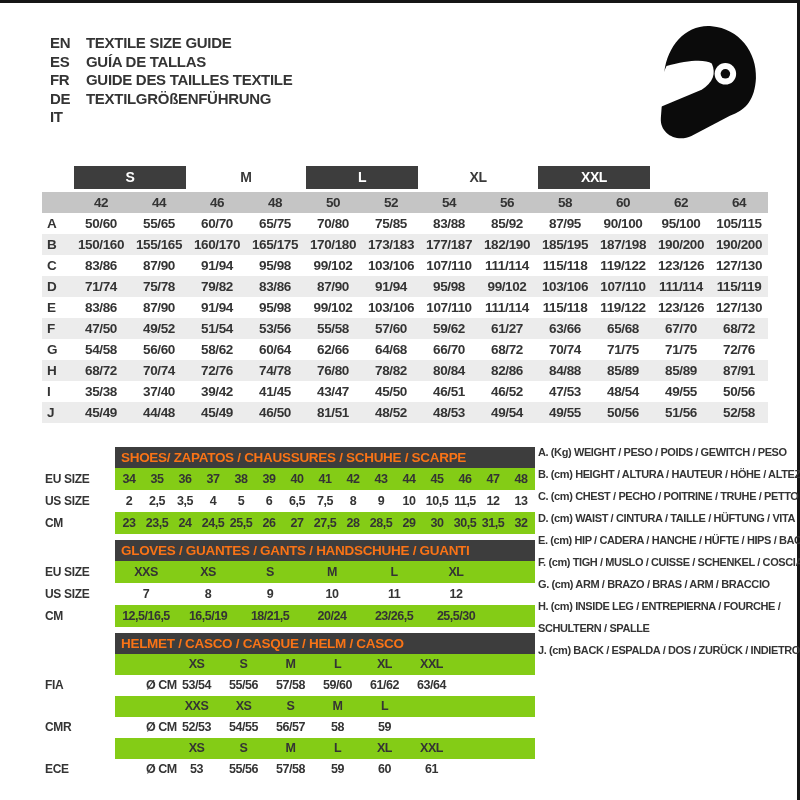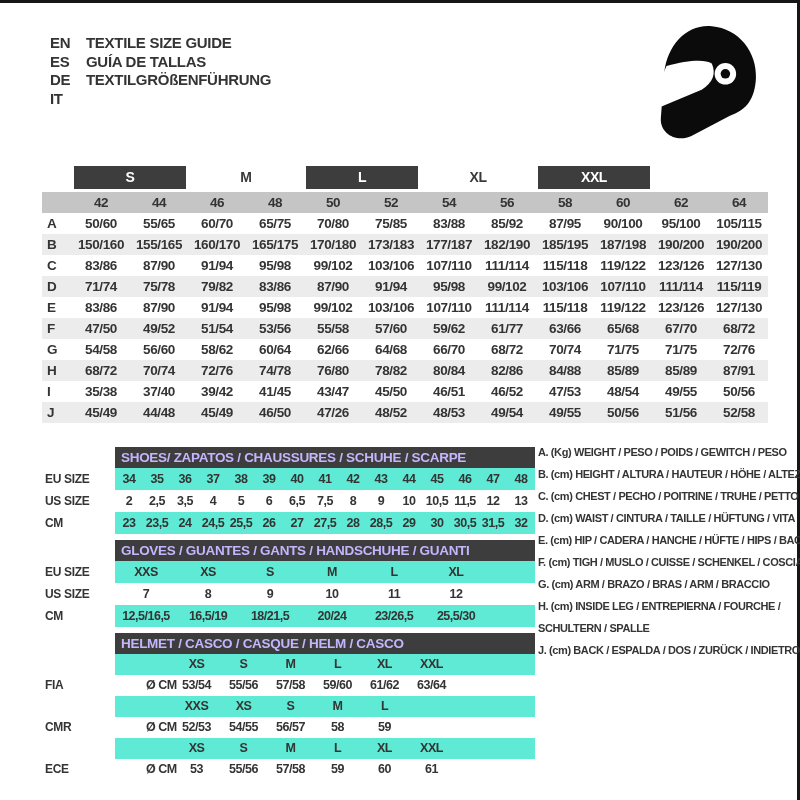--- a/index.html
+++ b/index.html
@@ -29,29 +29,29 @@
   .mrow .cell{text-align:center;white-space:nowrap;}
   .mrow .rlabel{text-align:left;padding-left:5px;}
   .sizes-row{background:#c5c5c5;}
   .stripe{background:#ececec;}
 
   
   .subtable{position:absolute;left:45px;display:flex;}
   .rail{width:70px;flex:none;}
   .rail div{font-size:12px;letter-spacing:-0.3px;}
   .sub-tbl{width:420px;flex:none;}
-  .sub-title{height:21px;line-height:21px;background:#3d3d3d;color:#c4b5fd;
+  .sub-title{height:21px;line-height:21px;background:#3d3d3d;color:#f97316;
     padding-left:6px;font-size:13.5px;letter-spacing:-0.3px;}
   .sub-row{display:grid;height:22px;line-height:22px;font-size:12.5px;letter-spacing:-0.5px;}
   .sub-row .cell{text-align:center;white-space:nowrap;}
   .sub-row .ucell{text-align:left;padding-left:4px;margin-left:27px;}
   .shoes-cols{grid-template-columns:repeat(15,1fr);}
   .gloves-cols{grid-template-columns:repeat(6,62px) 1fr;}
   .helmet-cols{grid-template-columns:58px repeat(6,47px) 1fr;height:21px;line-height:21px;}
-  .sub-stripe{background:#5eead4;}
+  .sub-stripe{background:#84cc16;}
   .rail-h22{height:22px;line-height:22px;}
   .rail-h21{height:21px;line-height:21px;}
 
   
   #legend{position:absolute;left:538px;top:441px;width:256px;}
   .legend-line{line-height:22px;font-size:11px;letter-spacing:-0.4px;white-space:nowrap;}
 </style>
 </head>
 <body>
 
@@ -59,20 +59,24 @@
 <div class="frame-right"></div>
 
 <div id="lang-block">
     <div class="lang-row">
       <span class="lang-code">EN</span>
       <span class="lang-title">TEXTILE SIZE GUIDE</span>
     </div>
     <div class="lang-row">
       <span class="lang-code">ES</span>
       <span class="lang-title">GUÍA DE TALLAS</span>
+    </div>
+    <div class="lang-row">
+      <span class="lang-code">FR</span>
+      <span class="lang-title">GUIDE DES TAILLES TEXTILE</span>
     </div>
     <div class="lang-row">
       <span class="lang-code">DE</span>
       <span class="lang-title">TEXTILGRÖßENFÜHRUNG</span>
     </div>
     <div class="lang-row">
       <span class="lang-code">IT</span>
     </div>
   </div>
 
@@ -185,21 +189,21 @@
     </div>
     <div class="mrow stripe">
       <div class="cell rlabel">F</div>
       <div class="cell">47/50</div>
       <div class="cell">49/52</div>
       <div class="cell">51/54</div>
       <div class="cell">53/56</div>
       <div class="cell">55/58</div>
       <div class="cell">57/60</div>
       <div class="cell">59/62</div>
-      <div class="cell">61/77</div>
+      <div class="cell">61/27</div>
       <div class="cell">63/66</div>
       <div class="cell">65/68</div>
       <div class="cell">67/70</div>
       <div class="cell">68/72</div>
     </div>
     <div class="mrow">
       <div class="cell rlabel">G</div>
       <div class="cell">54/58</div>
       <div class="cell">56/60</div>
       <div class="cell">58/62</div>
@@ -242,21 +246,21 @@
       <div class="cell">48/54</div>
       <div class="cell">49/55</div>
       <div class="cell">50/56</div>
     </div>
     <div class="mrow stripe">
       <div class="cell rlabel">J</div>
       <div class="cell">45/49</div>
       <div class="cell">44/48</div>
       <div class="cell">45/49</div>
       <div class="cell">46/50</div>
-      <div class="cell">47/26</div>
+      <div class="cell">81/51</div>
       <div class="cell">48/52</div>
       <div class="cell">48/53</div>
       <div class="cell">49/54</div>
       <div class="cell">49/55</div>
       <div class="cell">50/56</div>
       <div class="cell">51/56</div>
       <div class="cell">52/58</div>
     </div>
   </div>
 

